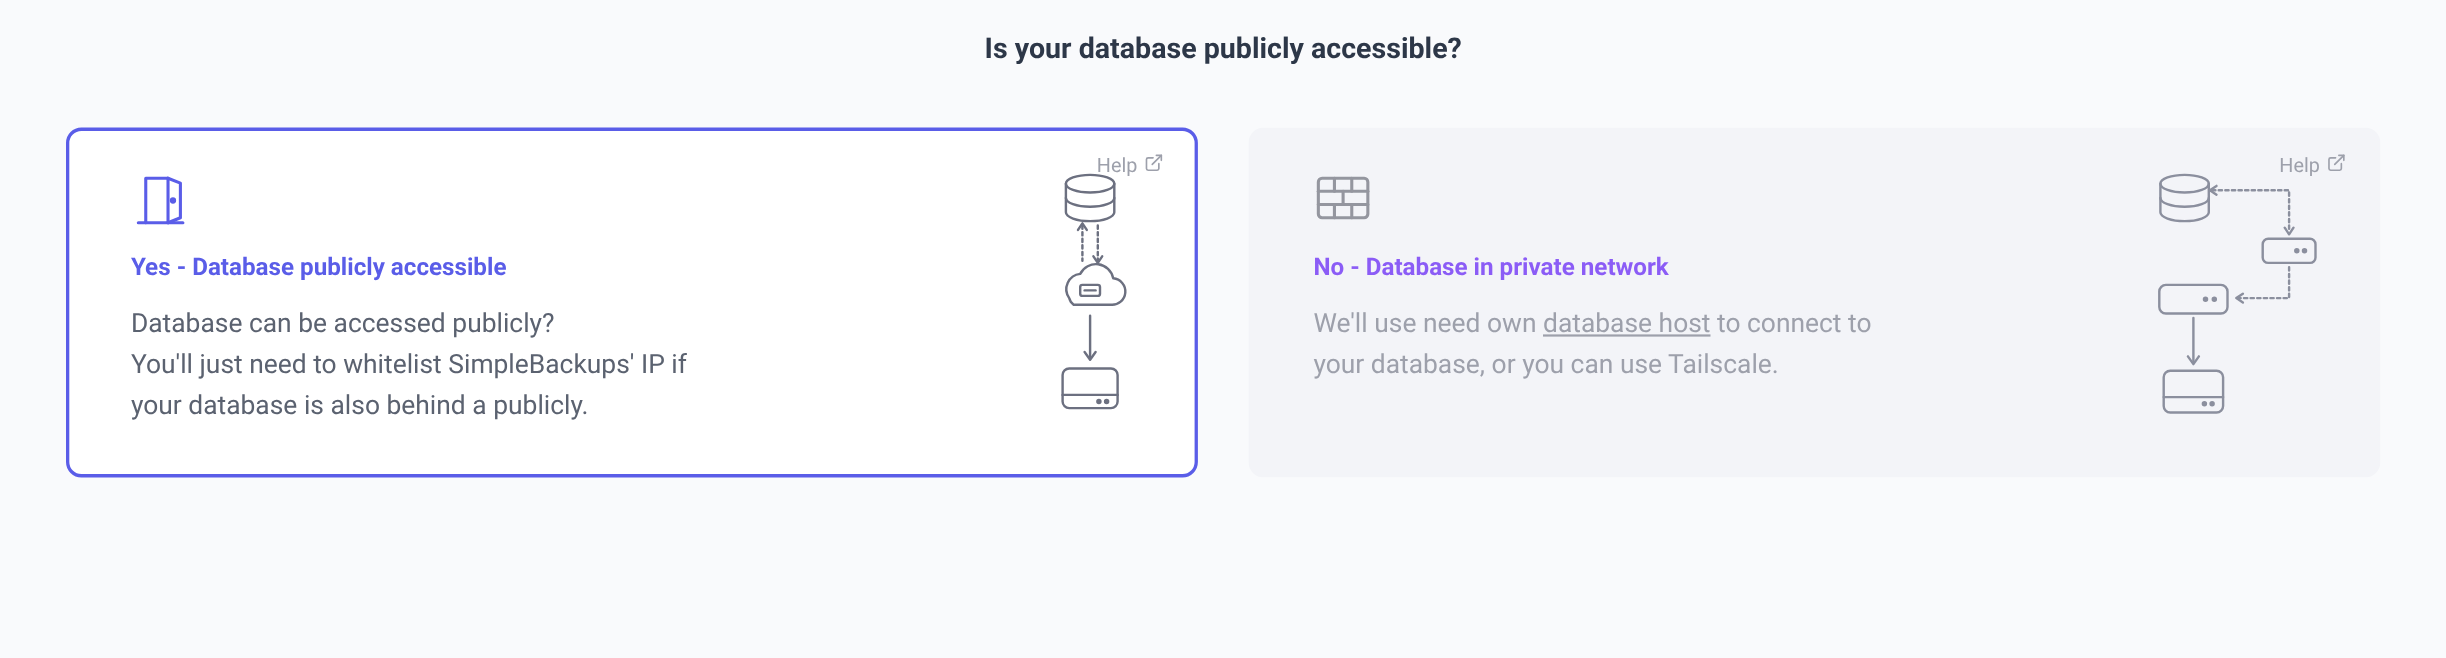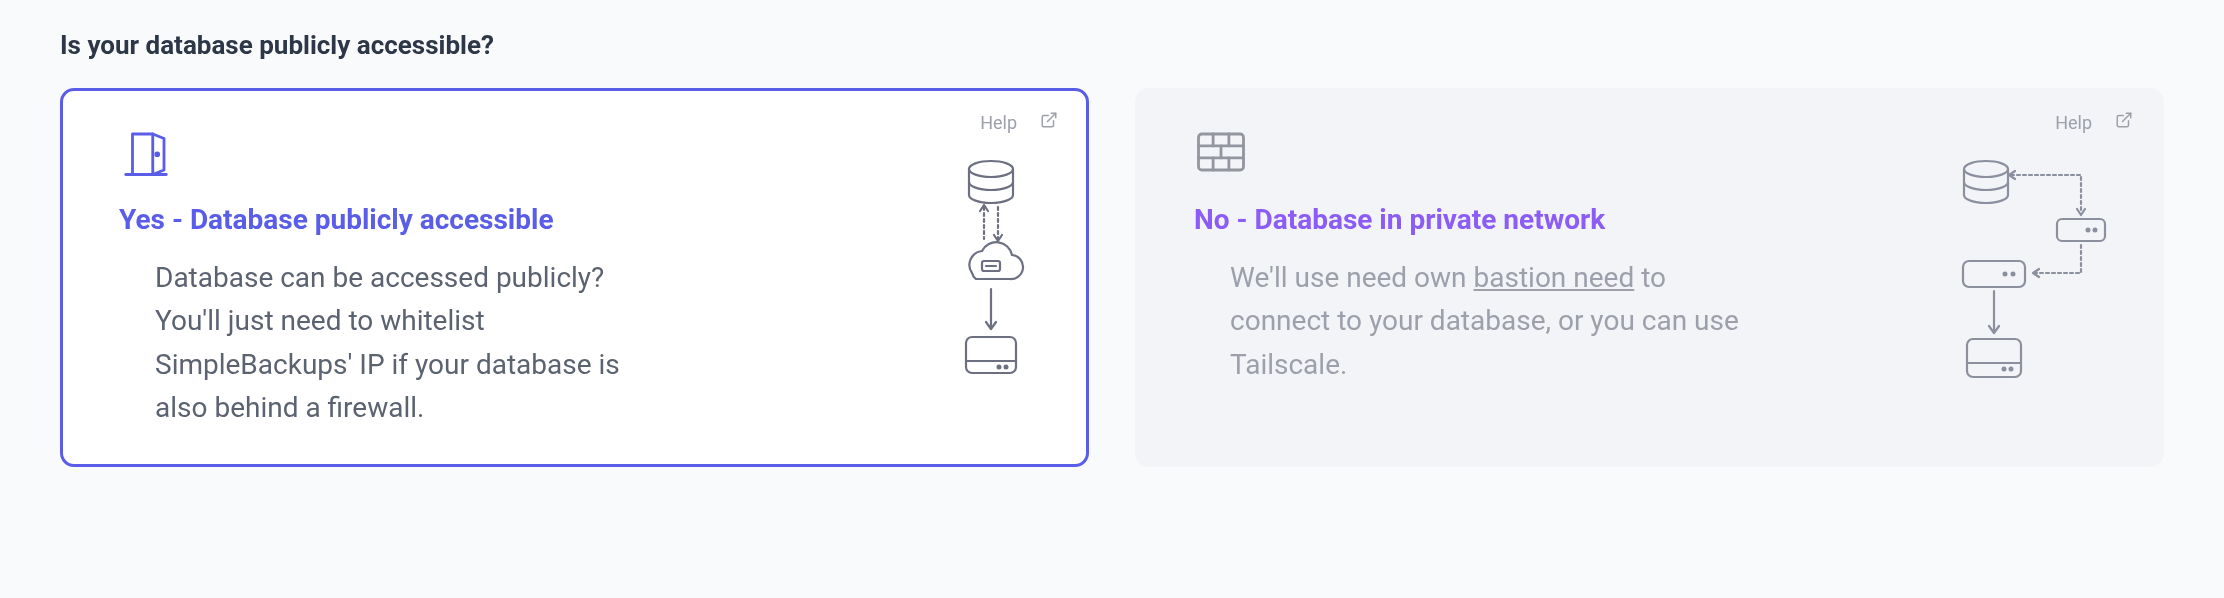--- a/index.html
+++ b/index.html
@@ -8,21 +8,22 @@
     background: #f9fafc;
     color: #2d3748;
     width: 2224px;
     height: 598px;
     padding: 30px 60px 40px 60px;
   }
   .heading {
     font-size: 26px;
     font-weight: 700;
     color: #2d3748;
-    margin-bottom: 28px;
+    margin-bottom: 56px;
+    text-align: center;
   }
   .options {
     display: flex;
     gap: 46px;
   }
   .card {
     position: relative;
     flex: 1;
     border-radius: 14px;
     padding: 34px 40px 34px 56px;
@@ -46,42 +47,41 @@
   }
   .card-icon {
     width: 54px;
     height: 54px;
     margin-bottom: 24px;
     flex-shrink: 0;
   }
   .card.selected .card-icon { color: #5a5de8; }
   .card.unselected .card-icon { color: #94969f; }
   .card-title {
-    font-size: 28px;
+    font-size: 22px;
     font-weight: 700;
     margin-bottom: 20px;
   }
   .card.selected .card-title { color: #5a5de8; }
   .card.unselected .card-title { color: #8b5cf6; }
   .card-desc {
-    font-size: 28px;
+    font-size: 24px;
     line-height: 1.55;
     max-width: 520px;
-    margin-left: 36px;
   }
   .card.selected .card-desc { color: #5b6270; }
   .card.unselected .card-desc { color: #9da0ab; }
   .card-desc .underline { text-decoration: underline; cursor: pointer; }
   .help {
     position: absolute;
     top: 20px;
     right: 28px;
     display: flex;
     align-items: center;
-    gap: 23px;
+    gap: 6px;
     font-size: 18px;
     color: #9da0ab;
     cursor: pointer;
   }
   .help svg { width: 18px; height: 18px; }
   .diagram {
     flex-shrink: 0;
     align-self: center;
     color: #6c7080;
   }
@@ -100,21 +100,21 @@
         <svg viewBox="0 0 48 48" fill="none" stroke="currentColor" stroke-width="2.5" stroke-linecap="round" stroke-linejoin="round">
           <path d="M6 44 L42 44"></path>
           <path d="M12 44 L12 8 L30 8 L30 44"></path>
           <path d="M30 8 L40 12 L40 40 L30 44"></path>
           <circle cx="34" cy="26" r="1.3" fill="currentColor"></circle>
         </svg>
       </div>
       <div class="card-title">Yes - Database publicly accessible</div>
       <div class="card-desc">
         <span>Database can be accessed publicly?</span><br>
-        <span>You'll just need to whitelist SimpleBackups' IP if your database is also behind a firewall.</span>
+        <span>You'll just need to whitelist SimpleBackups' IP if your database is also behind a publicly.</span>
       </div>
     </div>
     <div class="diagram">
       <svg width="110" height="240" viewBox="0 0 110 240" fill="none" stroke="currentColor" stroke-width="2.2" stroke-linecap="round" stroke-linejoin="round">
 
         <ellipse cx="55" cy="14" rx="22" ry="8"></ellipse>
         <path d="M33 14 L33 40 A22 8 0 0 0 77 40 L77 14"></path>
         <path d="M33 27 A22 8 0 0 0 77 27"></path>
 
         <path d="M48 52 L48 84" stroke-dasharray="3 3"></path>
@@ -156,21 +156,21 @@
           <line x1="4" y1="29.3" x2="44" y2="29.3"></line>
           <line x1="17" y1="8" x2="17" y2="18.6"></line>
           <line x1="31" y1="8" x2="31" y2="18.6"></line>
           <line x1="24" y1="18.6" x2="24" y2="29.3"></line>
           <line x1="17" y1="29.3" x2="17" y2="40"></line>
           <line x1="31" y1="29.3" x2="31" y2="40"></line>
         </svg>
       </div>
       <div class="card-title">No - Database in private network</div>
       <div class="card-desc">
-        <span>We'll use need own </span><span class="underline">bastion need</span><span> to connect to your database, or you can use Tailscale.</span>
+        <span>We'll use need own </span><span class="underline">database host</span><span> to connect to your database, or you can use Tailscale.</span>
       </div>
     </div>
     <div class="diagram">
       <svg width="190" height="240" viewBox="0 0 190 240" fill="none" stroke="currentColor" stroke-width="2.2" stroke-linecap="round" stroke-linejoin="round">
 
         <ellipse cx="55" cy="14" rx="22" ry="8"></ellipse>
         <path d="M33 14 L33 40 A22 8 0 0 0 77 40 L77 14"></path>
         <path d="M33 27 A22 8 0 0 0 77 27"></path>
 
         <path d="M80 20 L150 20 L150 58" stroke-dasharray="3 3"></path>

